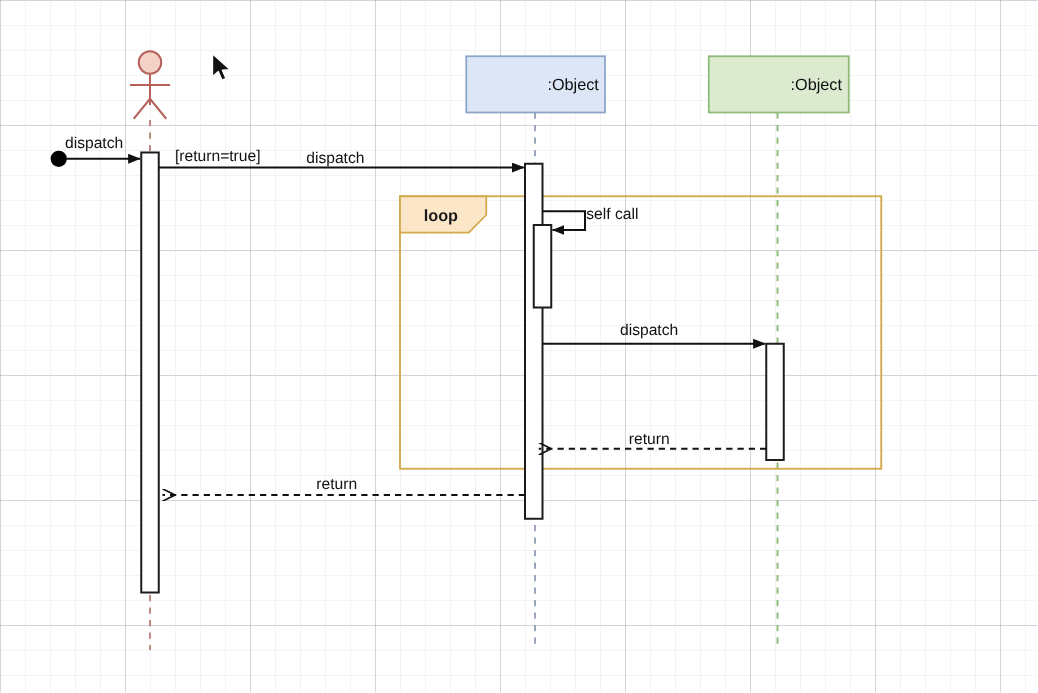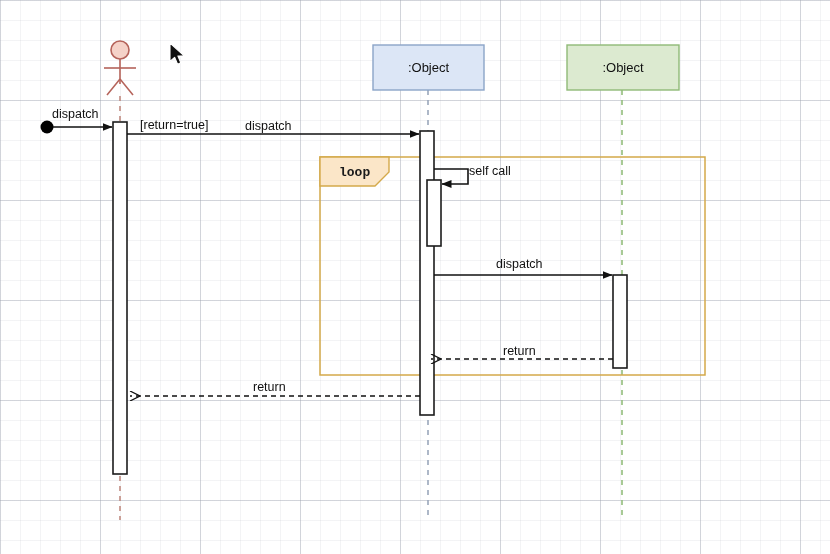--- a/index.html
+++ b/index.html
@@ -43,24 +43,25 @@
     line-height: 1;
   }
   .objbox-label {
     position: absolute;
     font-family: "Liberation Sans", sans-serif;
     font-size: 13px;
     color: #101010;
     white-space: nowrap;
     text-align: center;
     line-height: 1;
+    margin-left: 30px;
   }
   .loop-label {
     position: absolute;
-    font-family: Liberation Mono, monospace;
+    font-family: Liberation Sans, sans-serif;
     font-size: 13px;
     font-weight: bold;
     color: #1a1a1a;
     white-space: nowrap;
     line-height: 1;
   }
   .cursor-layer {
     position: absolute;
     left: 0; top: 0;
     width: 830px; height: 554px;

